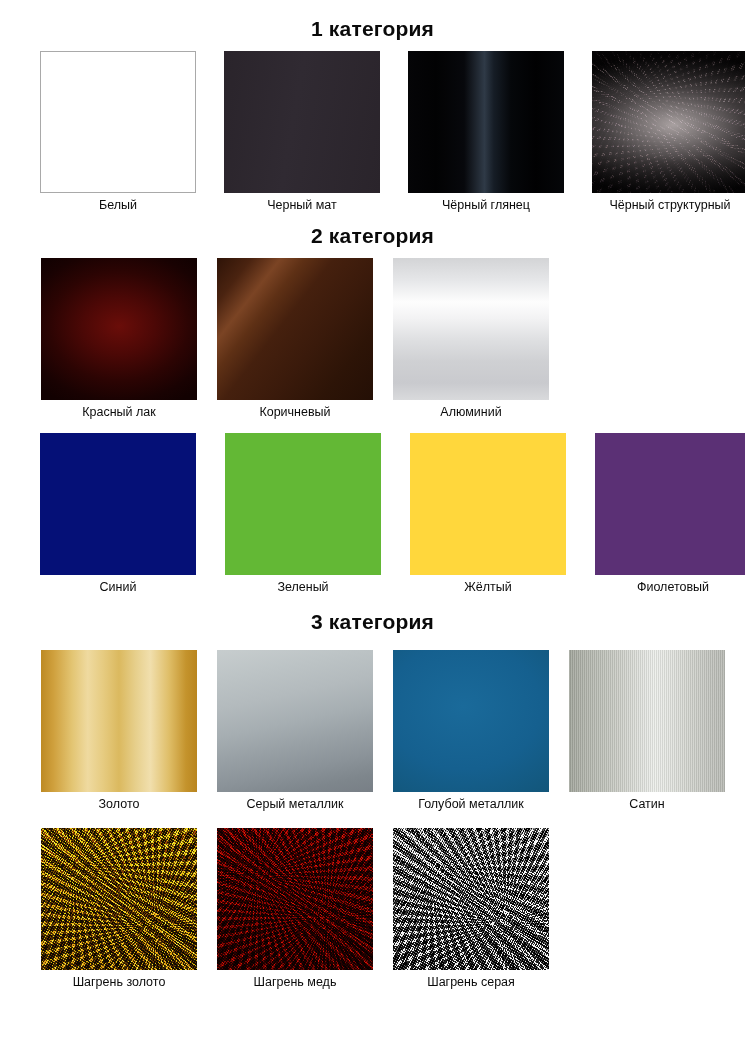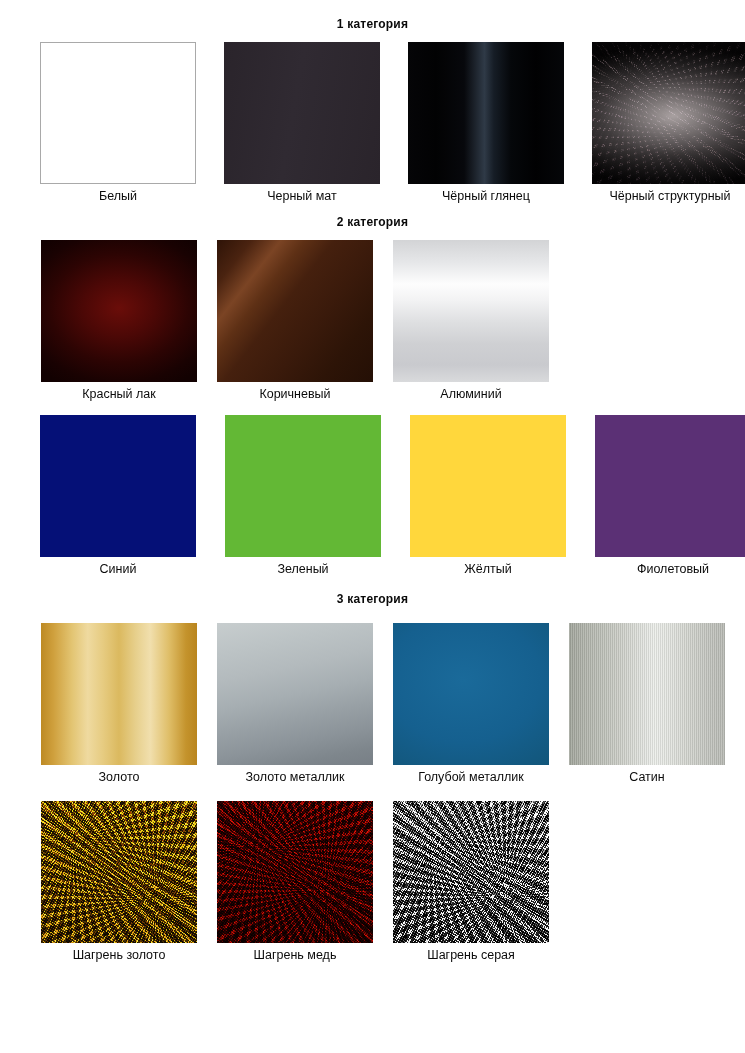--- a/index.html
+++ b/index.html
@@ -18,21 +18,21 @@
   }
 
   .page {
     width: 745px;
     height: 1053px;
     position: relative;
   }
 
   .category-title {
     text-align: center;
-    font-size: 12px;
+    font-size: 21px;
     font-weight: bold;
     color: #0a0a0a;
     letter-spacing: 0.2px;
     line-height: 1;
   }
 
   .swatch-row {
     display: flex;
     justify-content: flex-start;
     padding-left: 40px;
@@ -310,21 +310,21 @@
 
   <div class="category-title" style="margin-top:16px;">3 категория</div>
 
   <div class="swatch-row" style="margin-top:18px;">
     <div class="swatch-cell">
       <div class="swatch-box sw-gold"></div>
       <div class="swatch-label">Золото</div>
     </div>
     <div class="swatch-cell">
       <div class="swatch-box sw-gray-metallic"></div>
-      <div class="swatch-label">Золото металлик</div>
+      <div class="swatch-label">Серый металлик</div>
     </div>
     <div class="swatch-cell">
       <div class="swatch-box sw-blue-metallic"></div>
       <div class="swatch-label">Голубой металлик</div>
     </div>
     <div class="swatch-cell">
       <div class="swatch-box sw-satin"></div>
       <div class="swatch-label">Сатин</div>
     </div>
   </div>

